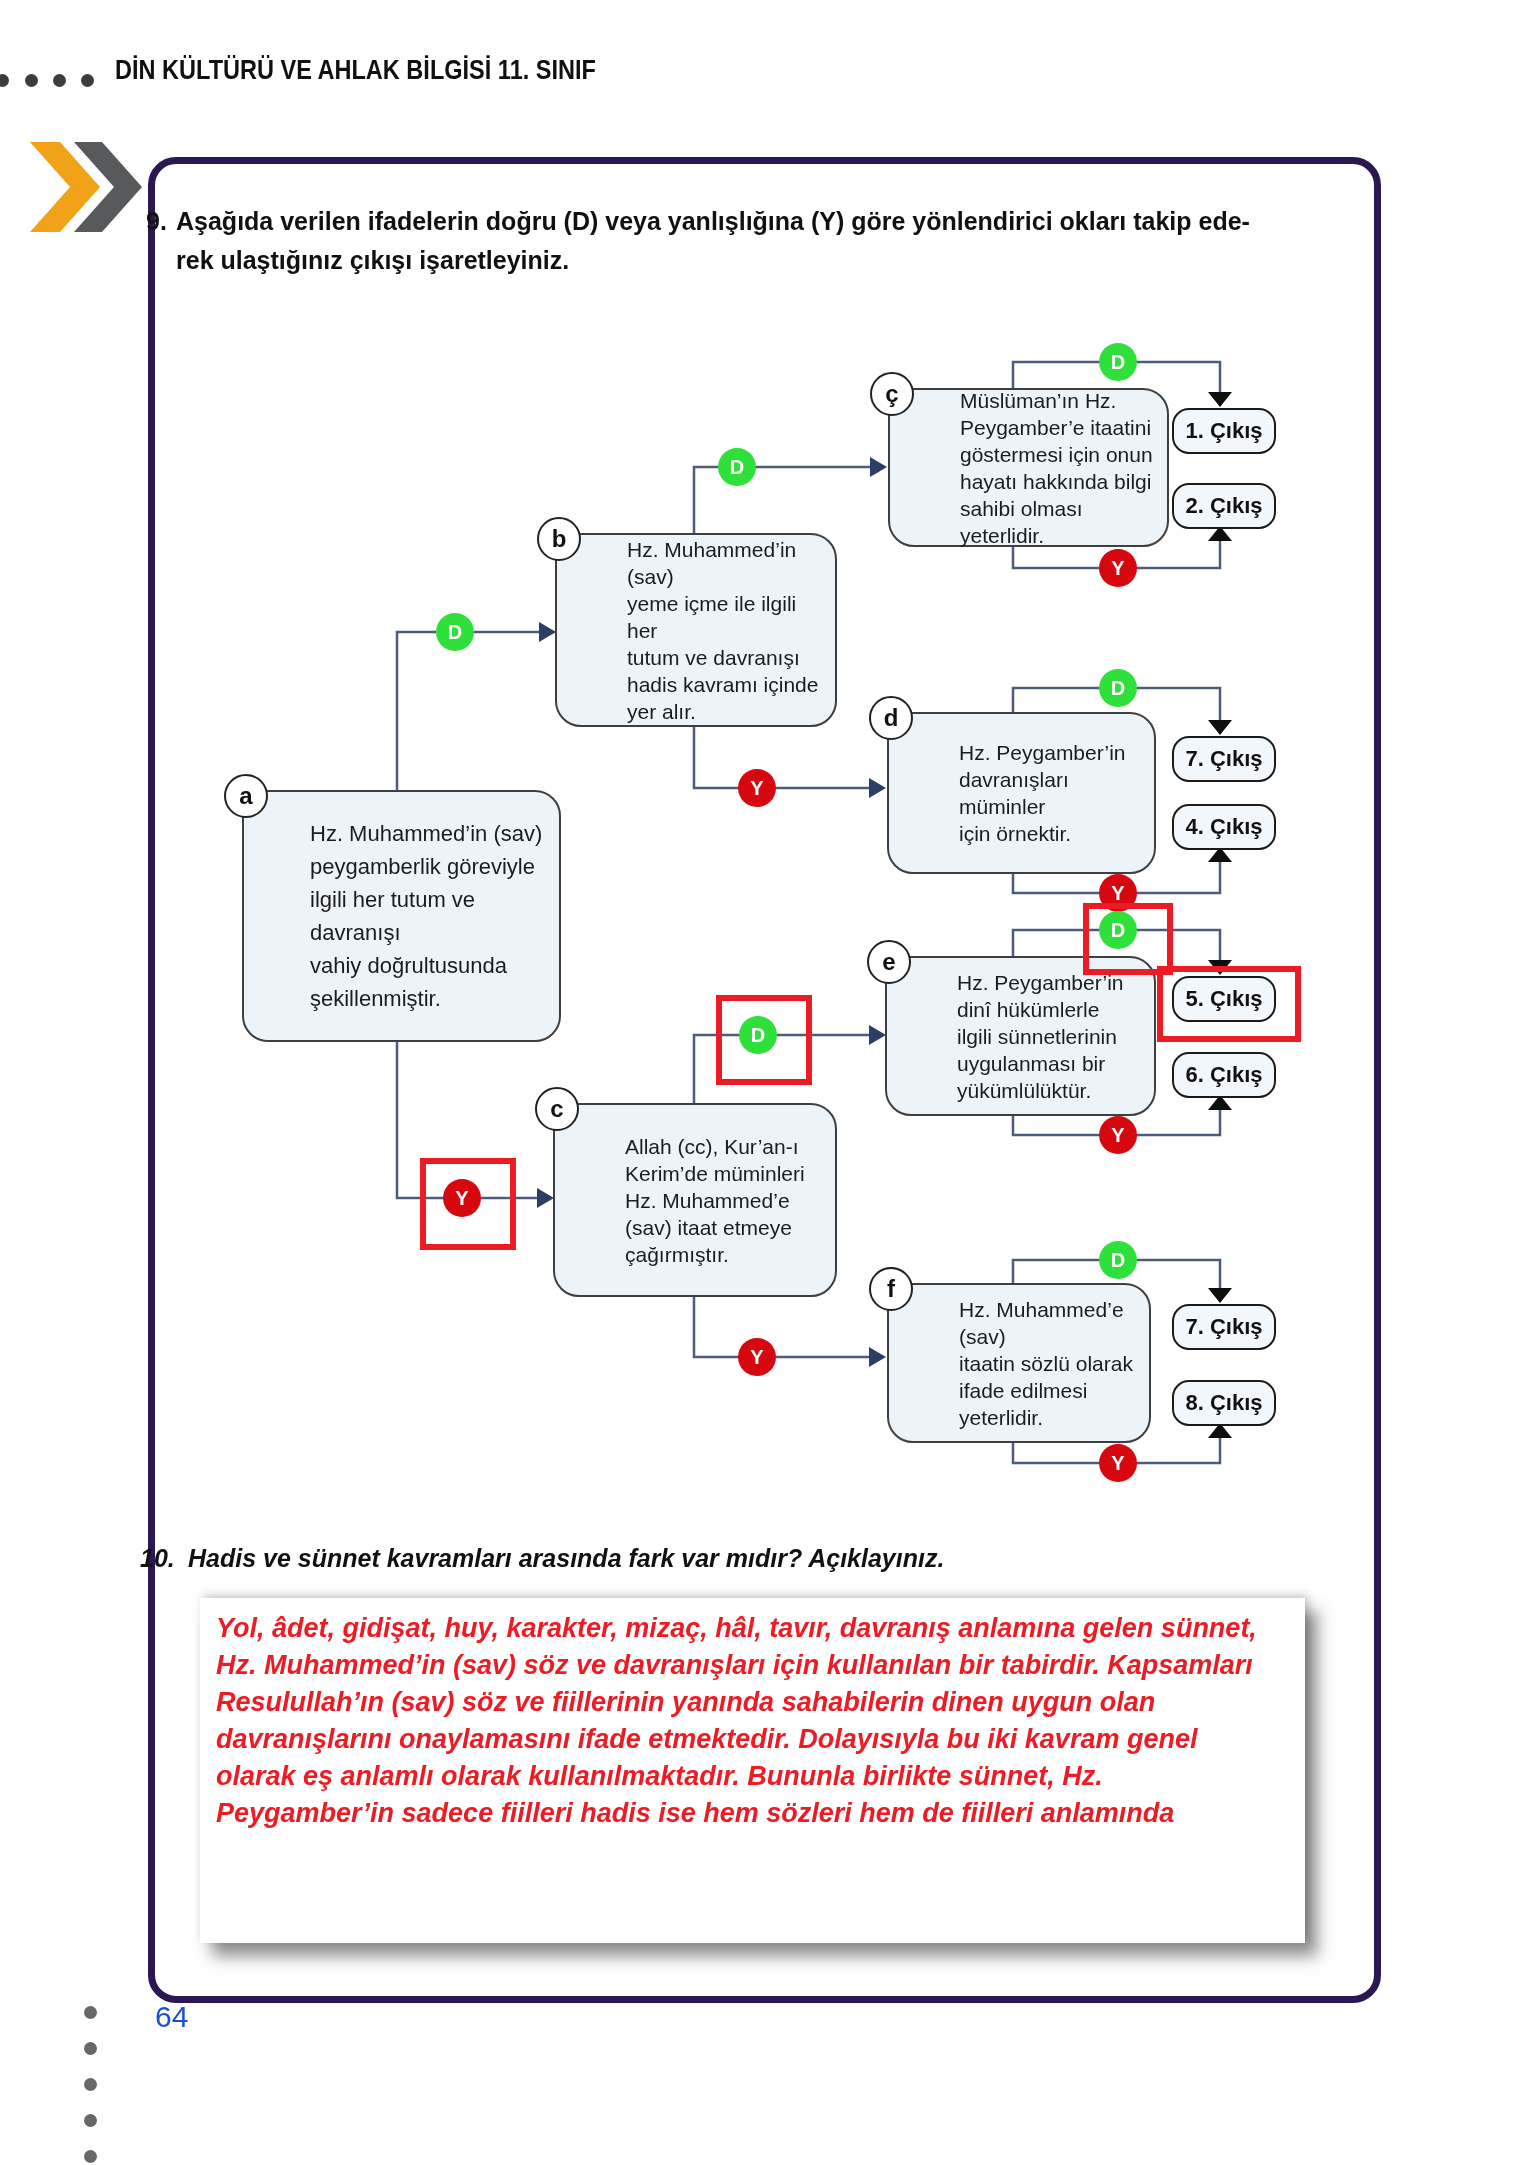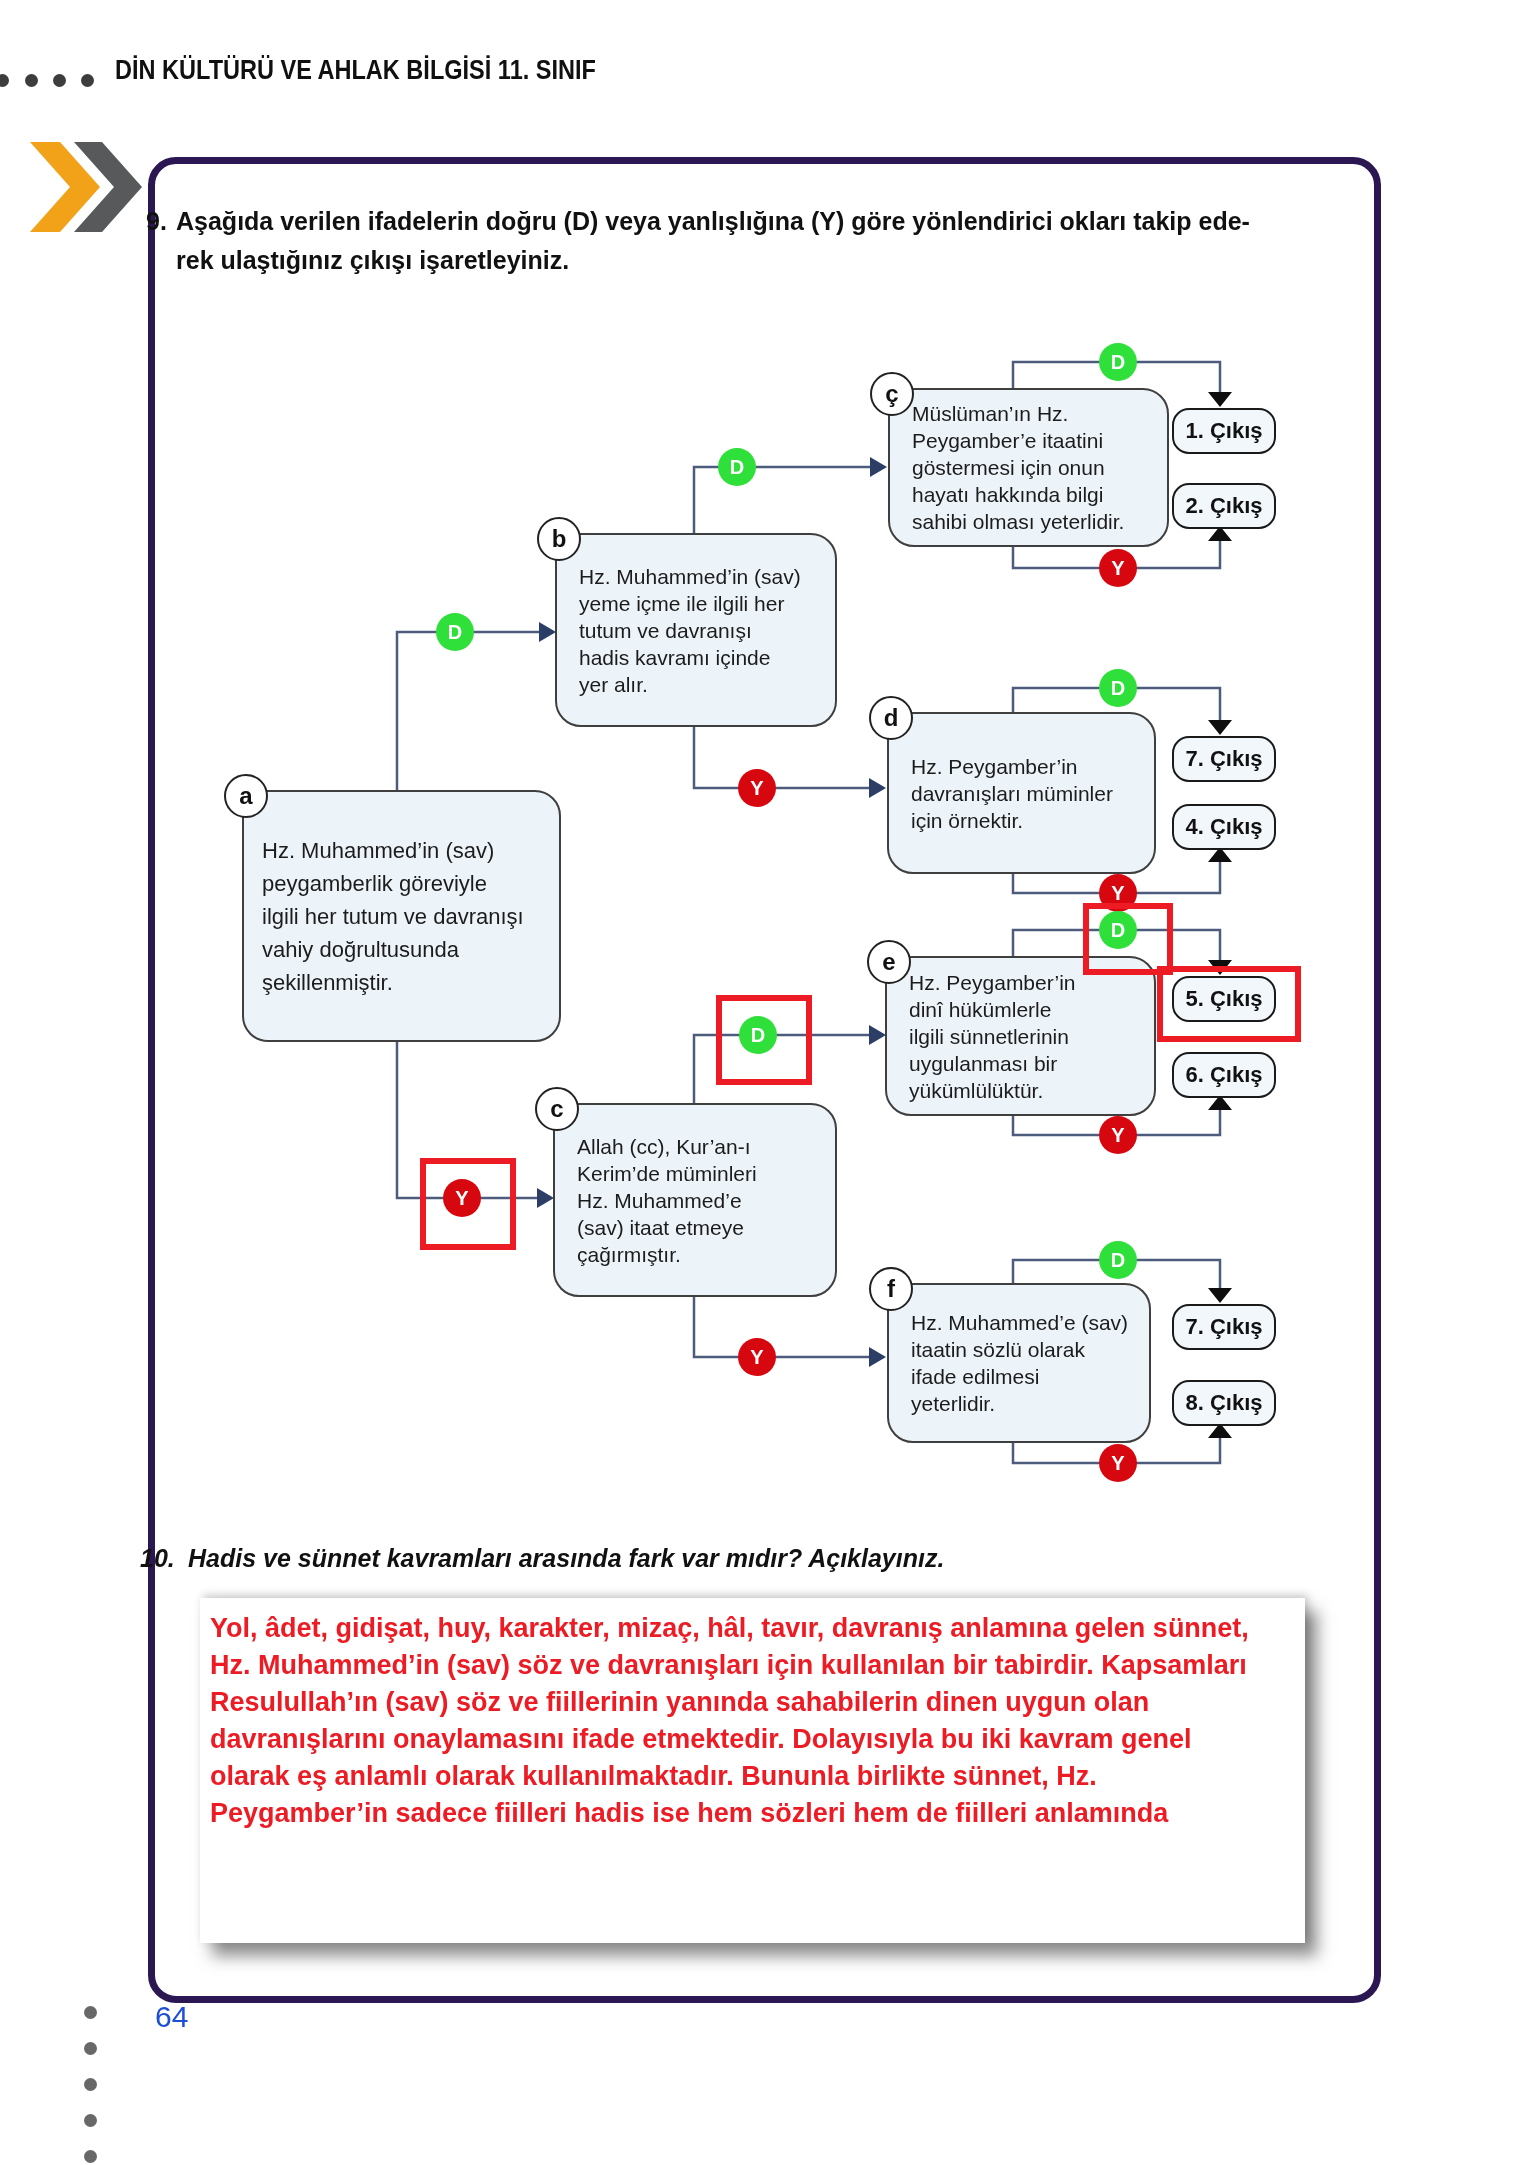--- a/index.html
+++ b/index.html
@@ -16,37 +16,37 @@
   
   .q-block{position:absolute;display:flex;font-weight:bold;color:#111;}
   .q9{left:146px;top:202px;font-size:25px;line-height:39px;}
   .q9 .q-num{width:30px;flex:none;}
   .q10{left:140px;top:1541px;font-size:25px;line-height:34px;font-style:italic;}
   .q10 .q-num{width:48px;flex:none;}
   
   .connectors{position:absolute;left:0;top:0;}
   .node{position:absolute;background:#edf4f9;border:2px solid #3f3f3f;border-radius:26px;
         display:flex;align-items:center;}
-  .node-text{white-space:pre-line;font-size:21px;line-height:27px;padding:6px 14px 6px 22px;color:#1c1c1c;}
+  .node-text{white-space:pre-line;font-size:21px;line-height:27px;padding:6px 14px 6px 22px;color:#1c1c1c;margin-left:48px;}
   .node-a .node-text{font-size:22px;line-height:33px;padding-left:18px;}
   .node-circle{position:absolute;left:-20px;top:-18px;width:40px;height:40px;border-radius:50%;
         background:#fff;border:2.5px solid #222;display:flex;align-items:center;justify-content:center;
         font-size:24px;font-weight:bold;color:#111;}
   .badge{position:absolute;width:38px;height:38px;border-radius:50%;color:#fff;font-weight:bold;
         font-size:20px;display:flex;align-items:center;justify-content:center;z-index:3;}
   .badge.d{background:#2fdf3a;}
   .badge.y{background:#d70710;}
   .pill{position:absolute;width:100px;height:42px;background:#f2f7fb;border:2px solid #1a1a1a;
         border-radius:17px;display:flex;align-items:center;justify-content:center;
         font-size:22px;font-weight:bold;color:#111;z-index:2;}
   .hl-rect{position:absolute;border:6px solid #ed1c24;background:transparent;z-index:4;}
   
   .answer-note{position:absolute;left:200px;top:1598px;width:1105px;height:345px;background:#fff;
         box-shadow:12px 13px 15px rgba(30,30,30,.5), 3px -3px 8px rgba(60,60,60,.25);}
-  .answer-text{position:absolute;left:10px;top:12px;}
+  .answer-text{position:absolute;left:16px;top:12px;font-style:italic;}
   .answer-line{font-size:27px;line-height:37px;font-weight:bold;color:#ed1c24;white-space:nowrap;}
   
   .page-number{position:absolute;left:155px;top:2000px;font-size:30px;color:#1d4ed8;}
   .side-dot{position:absolute;left:84px;width:13px;height:13px;border-radius:50%;background:#686868;}
 </style>
 </head>
 <body>
 
 <div class="page">
 

